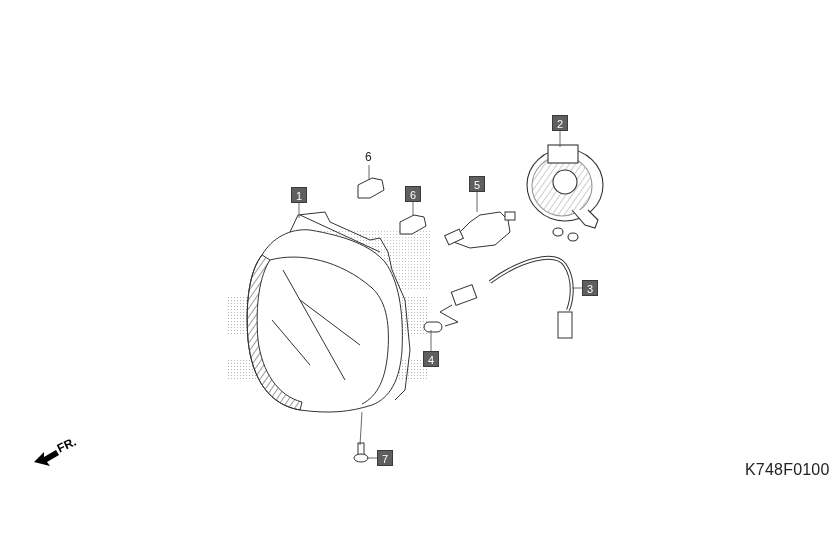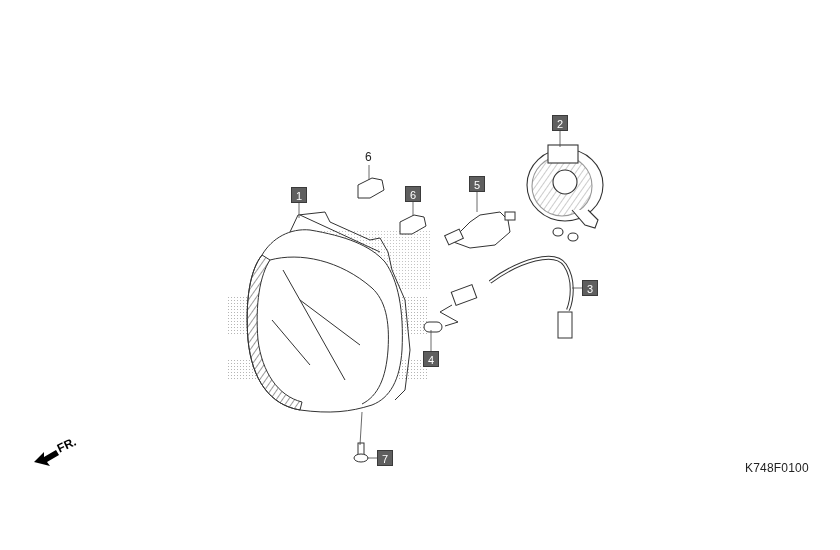--- a/index.html
+++ b/index.html
@@ -1,20 +1,20 @@
 <!DOCTYPE html>
 <html><head>
 <meta charset="utf-8">
 <style>
   html, body { margin: 0; padding: 0; background: #ffffff; }
   body { width: 840px; height: 550px; position: relative; overflow: hidden; font-family: "Liberation Sans", sans-serif; }
   #canvas { position: absolute; left: 0; top: 0; width: 840px; height: 550px; }
   .callout { position: absolute; width: 16px; height: 16px; background: #5f5f5f; color: #ffffff; font-size: 11px; line-height: 16px; text-align: center; border: 1px solid #3a3a3a; box-sizing: border-box; font-family: "Liberation Sans", sans-serif; }
   .plain-label { position: absolute; font-size: 12px; color: #222; font-family: "Liberation Sans", sans-serif; }
-  .code { position: absolute; font-size: 12px; color: #222; letter-spacing: 0.2px; font-family: "Liberation Sans", sans-serif; }
+  .code { position: absolute; font-size: 16px; color: #222; letter-spacing: 0.2px; font-family: "Liberation Sans", sans-serif; }
   .fr { position: absolute; font-size: 12px; font-weight: bold; color: #000; transform: rotate(-25deg); font-family: "Liberation Sans", sans-serif; }
 </style>
 </head>
 <body>
 
 <svg id="canvas" viewBox="0 0 840 550" xmlns="http://www.w3.org/2000/svg">
   <defs>
     <pattern id="dots" width="3" height="3" patternUnits="userSpaceOnUse">
       <rect x="0" y="0" width="1" height="1" fill="#b5b5b5"></rect>
     </pattern>

